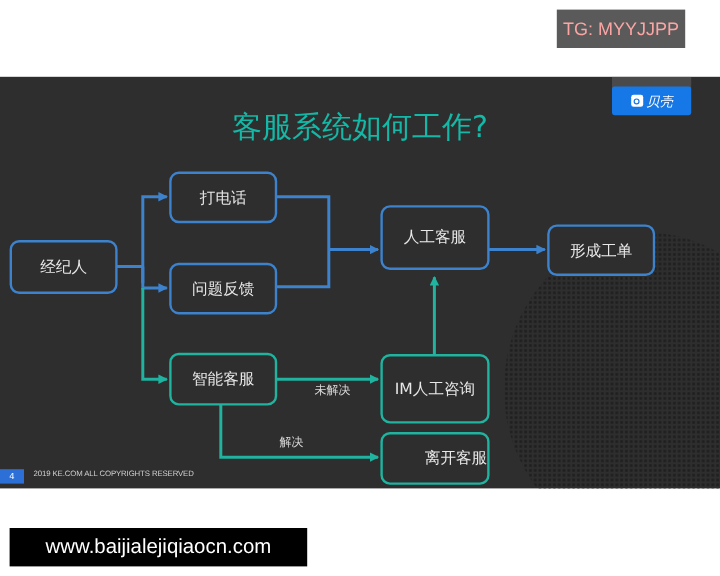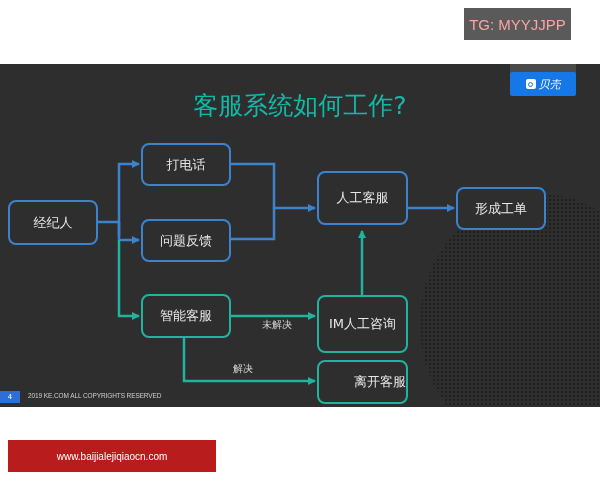--- a/index.html
+++ b/index.html
@@ -59,22 +59,22 @@
     .footer-page {
       position: absolute; left: 0; top: 327px; width: 20px; height: 12px;
       background: #2c6fd6; color: #ffffff; font-size: 7px;
       display: flex; align-items: center; justify-content: center;
     }
     .footer-text {
       position: absolute; left: 28px; top: 328px; color: #cfcfcf; font-size: 6.5px;
       font-family: "Liberation Sans", sans-serif; letter-spacing: -0.1px;
     }
     .url-badge {
-      position: absolute; left: 8px; top: 440px; width: 208px; height: 32px;
-      background: #b91c1c; color: #ffffff; font-size: 10px;
+      position: absolute; left: 8px; top: 440px; width: 248px; height: 32px;
+      background: #000000; color: #ffffff; font-size: 17px;
       display: flex; align-items: center; justify-content: center;
       font-family: "Liberation Sans", sans-serif;
     }
   </style>
 </head>
 <body>
 
 <div class="tg-badge">TG: MYYJJPP</div>
 
 <div class="slide">

